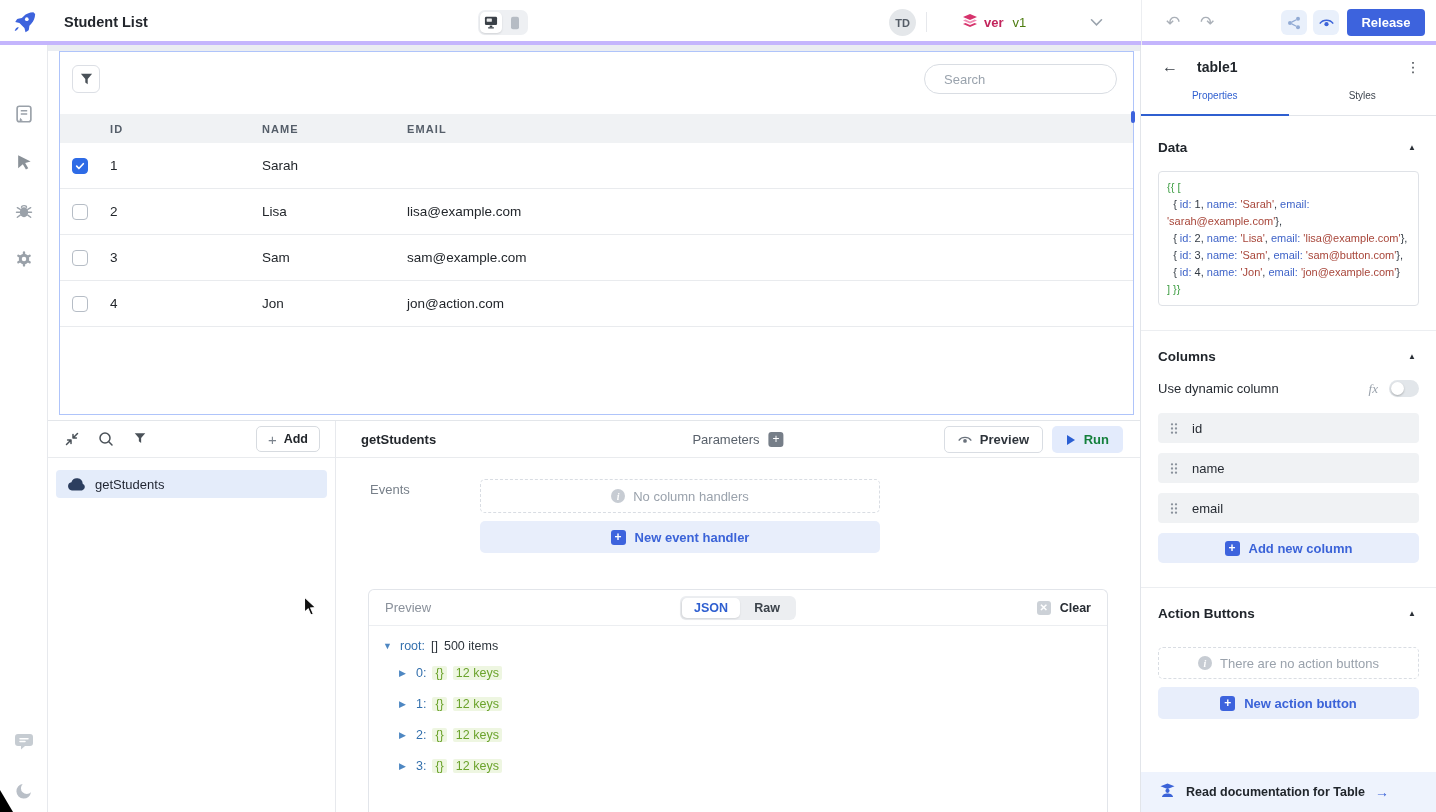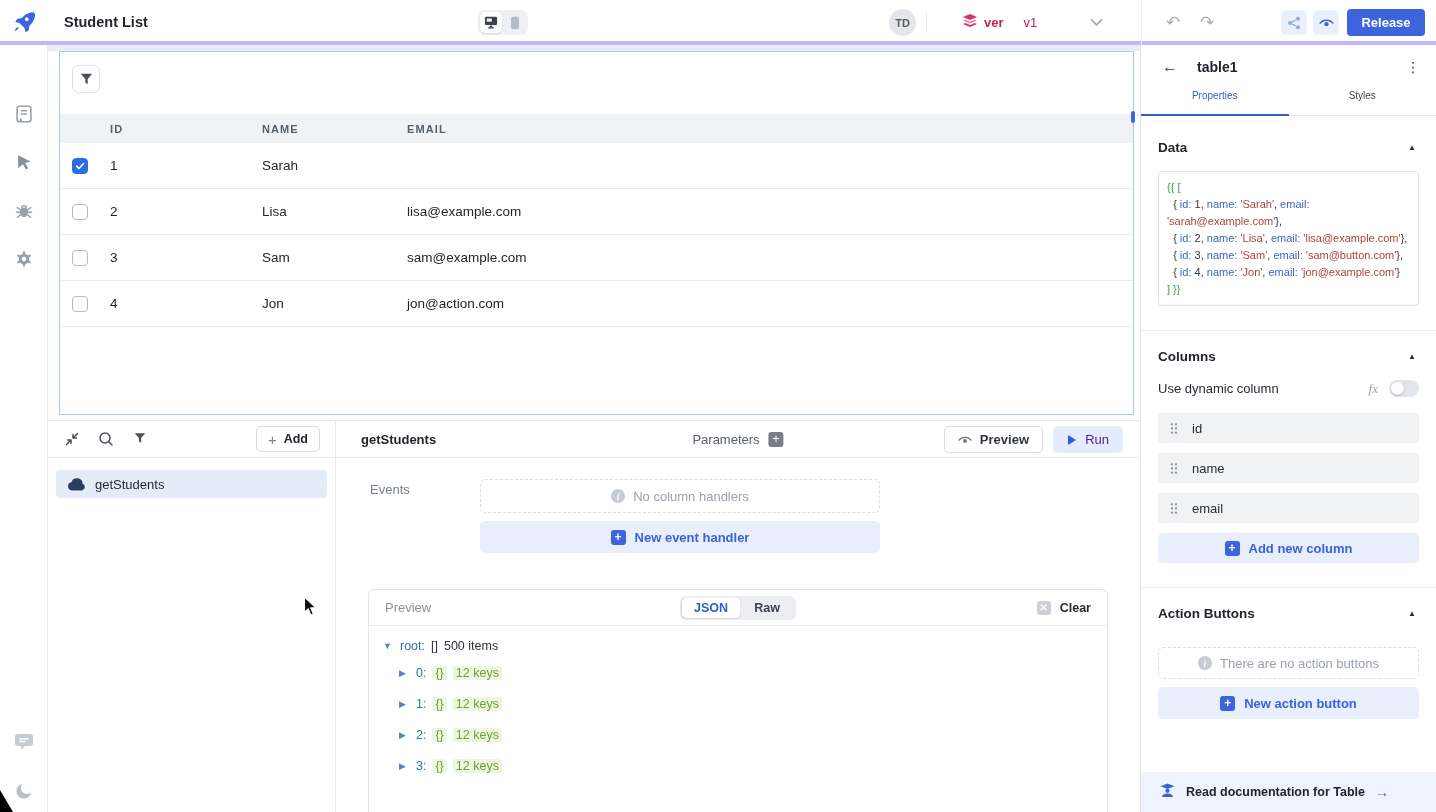--- a/index.html
+++ b/index.html
@@ -13,21 +13,21 @@
   .app-title{left:64px;top:0;height:44px;font-size:14.5px;font-weight:600;color:#23272d}
   .device-seg{left:478px;top:10px;height:25px;background:#eef0f3;border-radius:7px;padding:2px;gap:2px}
   .device-opt{width:22px;height:21px;border-radius:5px;display:flex;align-items:center;justify-content:center}
   .device-opt.on{background:#fff;box-shadow:0 1px 2px rgba(0,0,0,.12)}
   .saved{left:753px;top:0;height:44px;gap:7px;color:#868e98;font-size:13px}
   .avatar{left:889px;top:9px;width:27px;height:27px;border-radius:50%;background:#e4e7ea;color:#545c66;
           font-size:11px;font-weight:700;display:flex;align-items:center;justify-content:center}
   .tdiv{position:absolute;width:1px;background:#e6e8ec}
   .ver{left:962px;top:0;height:44px;gap:6px}
   .ver .vlabel{color:#c2255c;font-weight:600}
-  .ver .vval{color:#be185d;margin-left:14px}
+  .ver .vval{color:#4d7c0f;margin-left:3px}
   .chev{left:1090px;top:0;height:44px}
   .histbtn{top:0;height:44px;font-size:17px;color:#aab0b8;width:22px;justify-content:center}
   .iconbtn{top:10px;width:26px;height:25px;border-radius:6px;background:#e9f0fb;justify-content:center}
   .release{left:1347px;top:9px;height:27px;width:78px;border-radius:4px;background:#3d63dd;color:#fff;
            font-weight:700;font-size:13px;justify-content:center;border:none;cursor:pointer}
 
   
   .rail{position:absolute;top:45px;bottom:0;left:0;width:48px;background:#fff;border-right:1px solid #e7e9ed;z-index:5}
   .ric{position:absolute;left:50%;transform:translateX(-50%)}
 
@@ -64,21 +64,21 @@
          padding:0 11px;font-size:13px;color:#1f2430}
 
   .qeditor{flex:1;position:relative}
   .qehead{position:absolute;top:0;left:0;right:0;height:37px;border-bottom:1px solid #e9ebee}
   .qtitle{position:absolute;left:25px;top:0;height:36px;display:flex;align-items:center;font-weight:700;font-size:13px}
   .params{position:absolute;left:50%;top:0;height:36px;transform:translateX(-50%);display:flex;gap:9px;align-items:center;color:#59616b}
   .pbadge{width:15px;height:15px;background:#767e88;border-radius:3px;color:#fff;font-size:12px;line-height:15px;text-align:center}
   .prevbtn{position:absolute;right:97px;top:5px;height:27px;padding:0 13px;border:1px solid #d9dde3;border-radius:5px;
            background:#fff;display:flex;gap:8px;align-items:center;font-weight:600;font-size:13px;color:#2f353c}
   .runbtn{position:absolute;right:17px;top:5px;height:27px;padding:0 14px;background:#e3ebfc;border:none;border-radius:5px;
-          display:flex;gap:8px;align-items:center;color:#4c1d95;font-weight:400;font-size:13px}
+          display:flex;gap:8px;align-items:center;color:#15803d;font-weight:700;font-size:13px}
   .events-label{position:absolute;left:34px;top:61px;color:#78808a}
   .dash{position:absolute;left:144px;top:58px;width:400px;height:34px;border:1px dashed #d9dde3;border-radius:5px;
         display:flex;align-items:center;justify-content:center;gap:8px;color:#9aa2ac;font-size:13px}
   .info{width:14px;height:14px;border-radius:50%;background:#c7ccd3;color:#fff;font-size:10px;font-weight:700;
         display:flex;align-items:center;justify-content:center;font-family:"Liberation Serif",serif;font-style:italic}
   .softbtn{background:#e8eefb;border:none;border-radius:5px;display:flex;align-items:center;justify-content:center;gap:9px;
            color:#3b63d8;font-weight:700;font-size:13px}
   .nehbtn{position:absolute;left:144px;top:100px;width:400px;height:32px}
   .plussq{width:15px;height:15px;background:#3d63dd;border-radius:3px;color:#fff;line-height:15px;text-align:center;font-size:12px}
 
@@ -259,20 +259,27 @@
 
     <div class="tcard">
       <span class="thandle"></span>
 
       <div class="ttb">
         <span class="fbtn">
           <svg width="15" height="14" viewBox="0 0 16 15">
               <path d="M2 2h12l-4.7 5.6v5.6L6.7 11.3V7.6z" fill="#4a5158"></path>
             </svg>
         </span>
+        <span class="tsearch">
+          <svg width="14" height="14" viewBox="0 0 14 14">
+              <circle cx="6" cy="6" r="4.4" stroke="#9aa3ad" stroke-width="1.3" fill="none"></circle>
+              <path d="M9.3 9.3 13 13" stroke="#9aa3ad" stroke-width="1.3" stroke-linecap="round"></path>
+            </svg>
+          <input placeholder="Search" style="">
+        </span>
       </div>
 
       <div class="tgrid thead">
           <div class="tc cbc"></div>
           <div class="hc">ID</div>
           <div class="hc">NAME</div>
           <div class="hc">EMAIL</div>
         </div>
       <div>
           <div class="tgrid trow">

